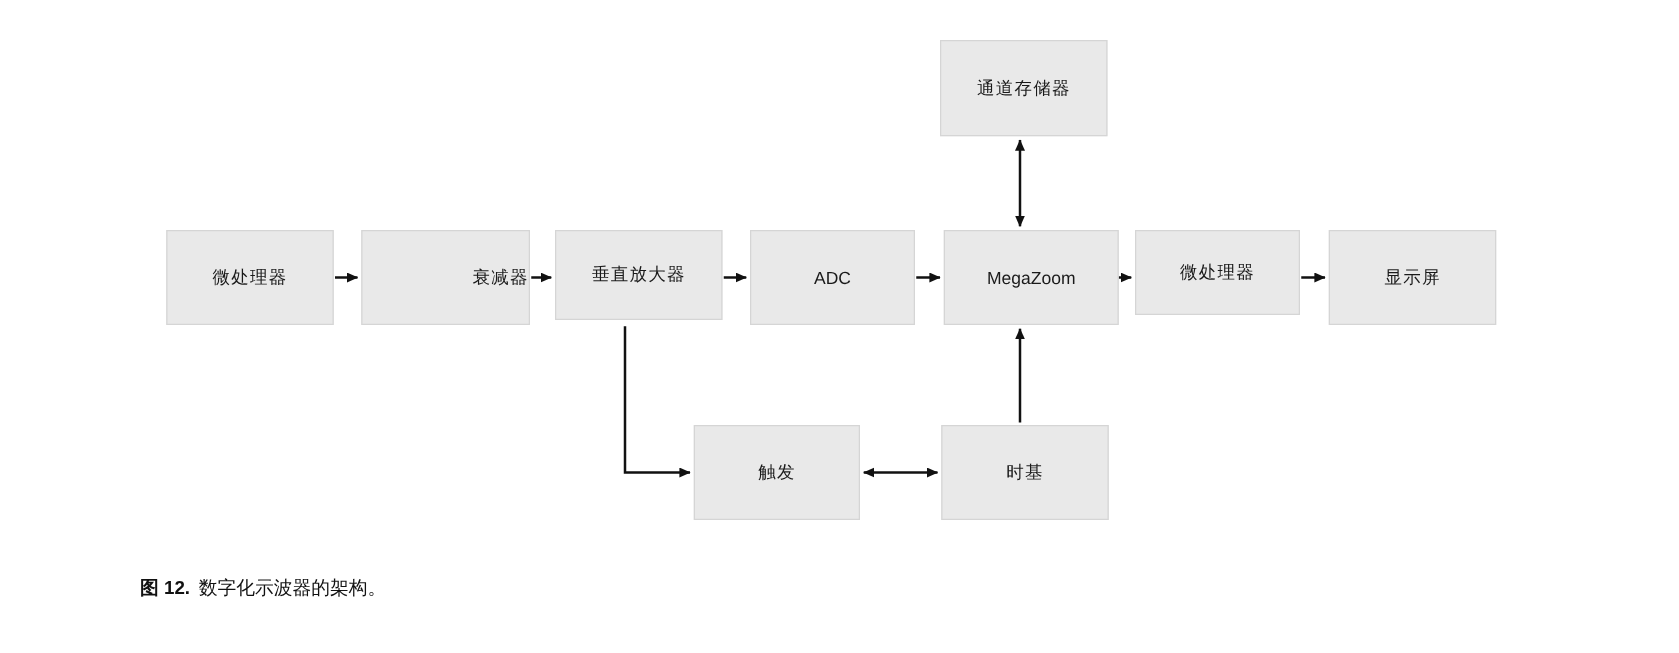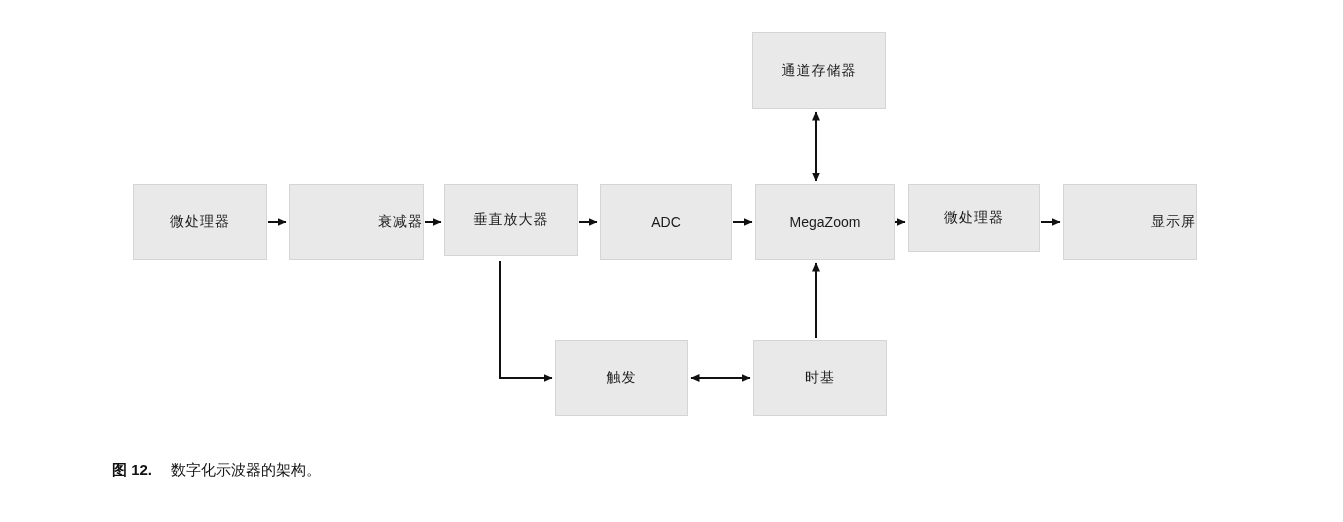--- a/index.html
+++ b/index.html
@@ -46,38 +46,38 @@
     letter-spacing: 1px;
     white-space: nowrap;
   }
   
   .n-channel-input     { left: 133px;  top: 184px; width: 134px; height: 76px; }
   .n-attenuator        { left: 289px;  top: 184px; width: 135px; height: 76px; justify-content: flex-end; }
   .n-vertical-amp      { left: 444px;  top: 184px; width: 134px; height: 72px; }
   .n-adc               { left: 600px;  top: 184px; width: 132px; height: 76px; letter-spacing: 0; }
   .n-megazoom          { left: 755px;  top: 184px; width: 140px; height: 76px; letter-spacing: 0; }
   .n-microprocessor    { left: 908px;  top: 184px; width: 132px; height: 68px; }
-  .n-display           { left: 1063px; top: 184px; width: 134px; height: 76px; justify-content: flex-end; }
+  .n-display           { left: 1063px; top: 184px; width: 134px; height: 76px; }
   
   .n-channel-memory    { left: 752px;  top: 32px;  width: 134px; height: 77px; }
   
   .n-trigger           { left: 555px;  top: 340px; width: 133px; height: 76px; }
   .n-timebase          { left: 753px;  top: 340px; width: 134px; height: 76px; }
 
   .caption {
     position: absolute;
     left: 112px;
     top: 461px;
     margin: 0;
     font-size: 15px;
     color: #111111;
   }
   .caption .cap-label {
     font-weight: bold;
-    margin-right: 19px;
+    margin-right: 7px;
   }
 </style>
 </head>
 <body>
 
 <div class="stage" style="--page-bg: #ffffff; --box-fill: #e9e9e9; --box-border: #d5d5d5; --arrow-color: #111111; --text-color: #1a1a1a;">
 
   <svg class="arrows" viewBox="0 0 1343 522" xmlns="http://www.w3.org/2000/svg">
     <defs>
       <marker id="ah" class="ah" markerWidth="10" markerHeight="9" refX="8.5" refY="4" orient="auto-start-reverse" markerUnits="userSpaceOnUse">

